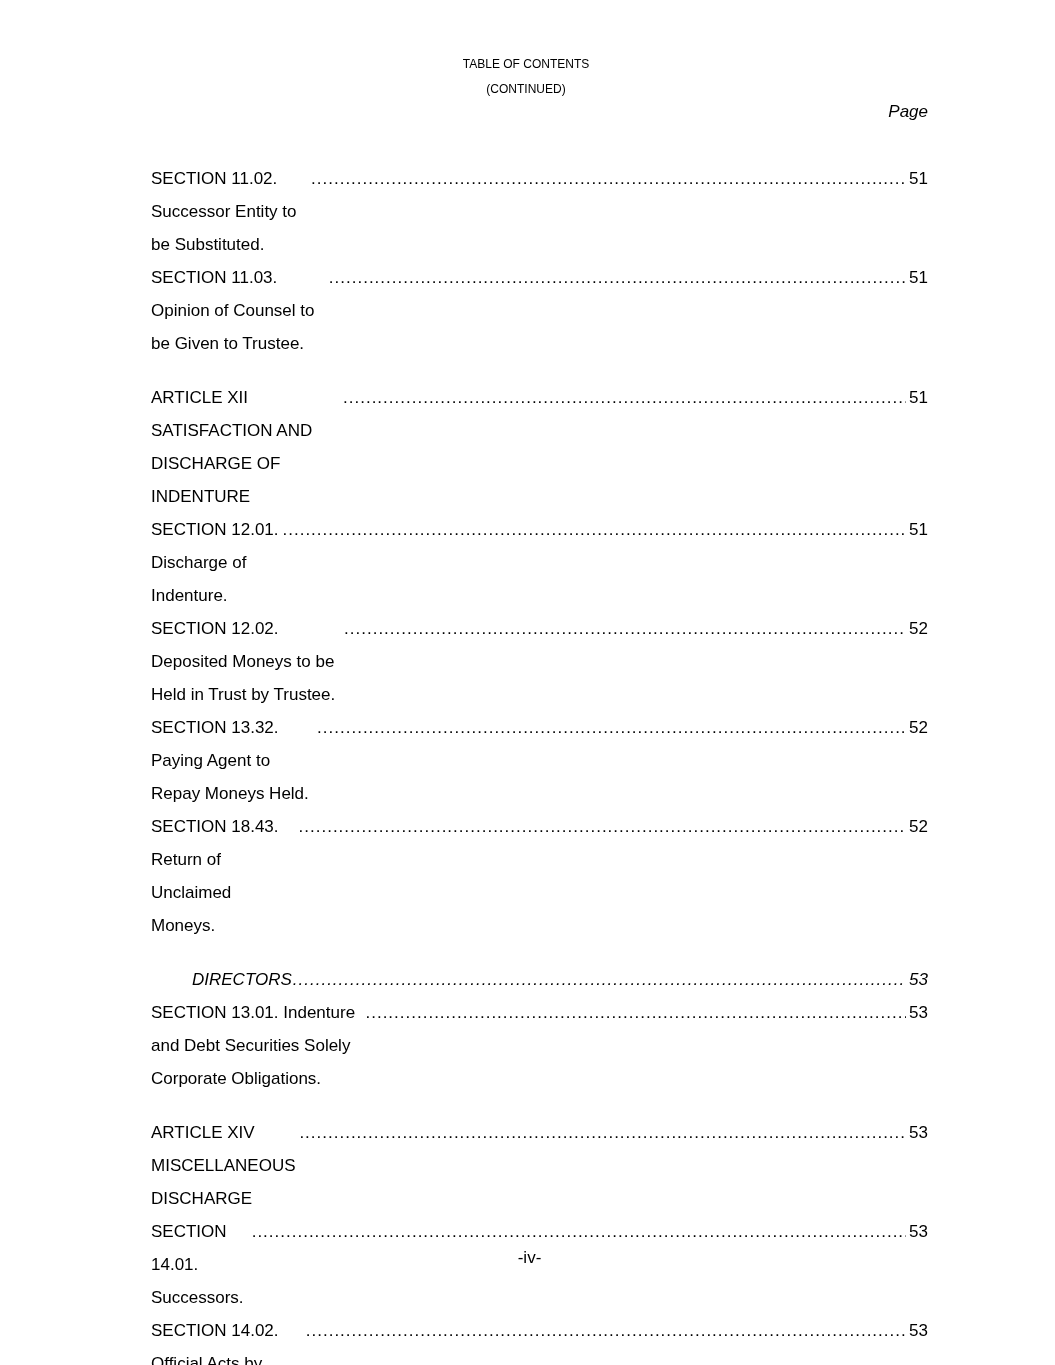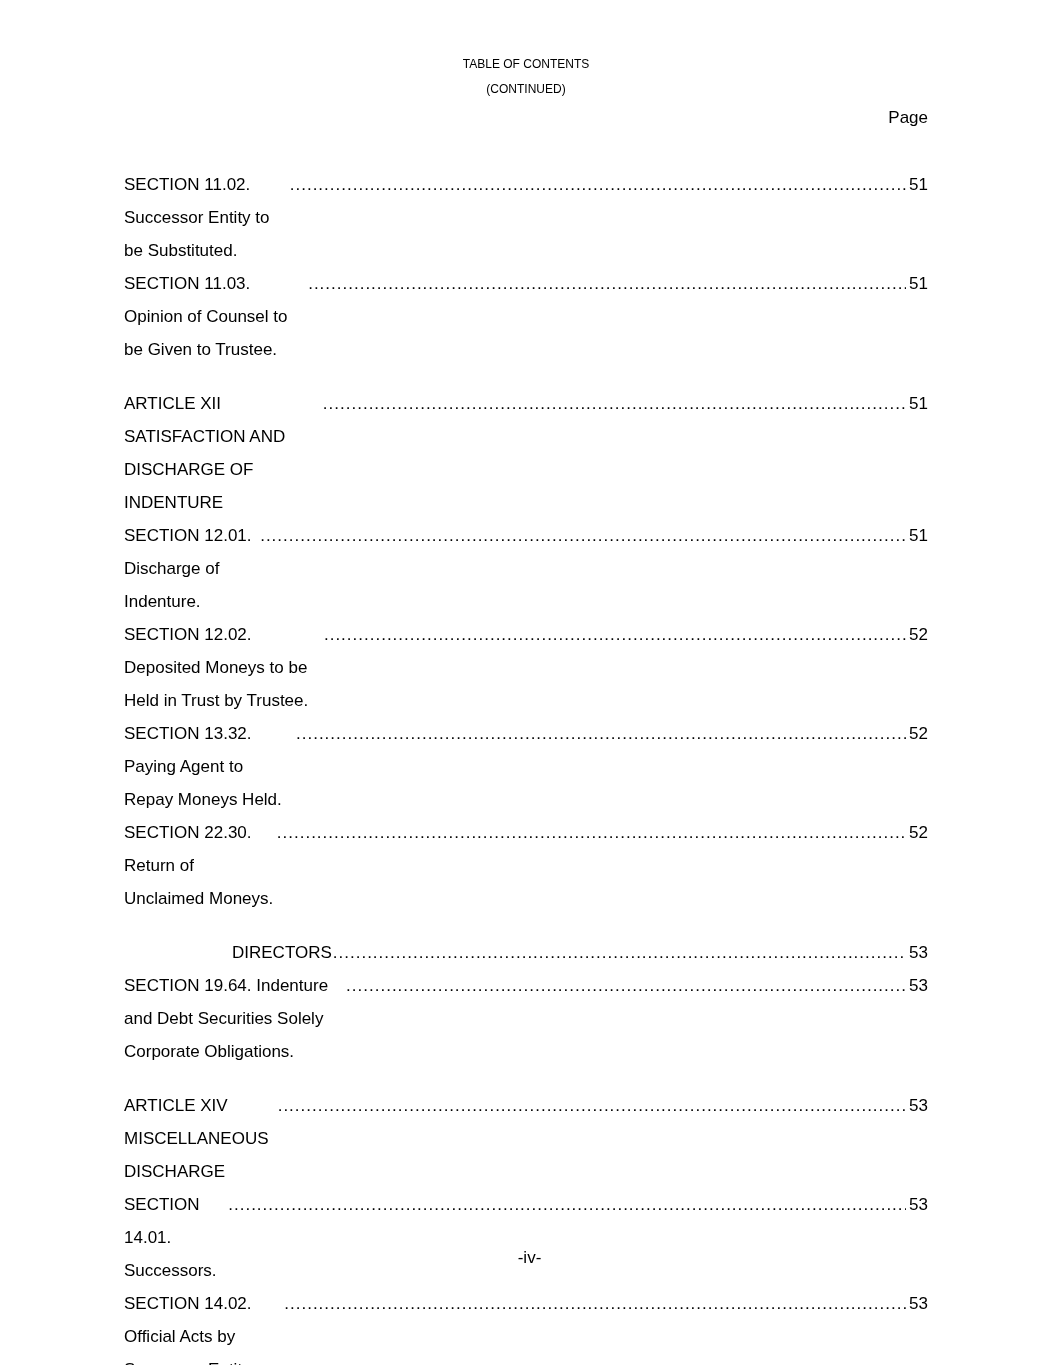--- a/index.html
+++ b/index.html
@@ -21,39 +21,41 @@
   }
   .title-block {
     text-align: center;
     font-size: 12px;
     line-height: 25px;
   }
   .page-col-label {
     text-align: right;
     font-size: 17px;
     line-height: 20px;
-    margin-top: 6px;
+    font-style: italic;
   }
   .toc-list {
     margin-top: 40px;
     font-size: 17px;
   }
   .toc-row.article {
     margin-top: 21px;
   }
   .entry-line {
     display: flex;
     align-items: baseline;
     line-height: 33px;
+    margin-left: 27px;
   }
   .entry-line .label {
     white-space: pre-wrap;
   }
   .entry-line.cont {
-    margin-left: 108px;
+    margin-left: 68px;
+    font-style: italic;
   }
   .leader {
     flex: 1 1 auto;
     overflow: hidden;
     white-space: nowrap;
     min-width: 10px;
     margin: 0 1px;
   }
   .leader::after {
     content: "..................................................................................................................................................................................................................................................................";
@@ -119,35 +121,35 @@
       </div>
       <div class="toc-row section">
         <div class="entry-line">
           <span class="label">SECTION 13.32. Paying Agent to Repay Moneys Held.</span>
           <span class="leader"></span>
           <span class="pagenum">52</span>
         </div>
       </div>
       <div class="toc-row section">
         <div class="entry-line">
-          <span class="label">SECTION 22.30. Return of Unclaimed Moneys.</span>
+          <span class="label">SECTION 18.43. Return of Unclaimed Moneys.</span>
           <span class="leader"></span>
           <span class="pagenum">52</span>
         </div>
       </div>
       <div class="toc-row article">
         <div class="entry-line cont">
           <span class="label">DIRECTORS</span>
           <span class="leader"></span>
           <span class="pagenum">53</span>
         </div>
       </div>
       <div class="toc-row section">
         <div class="entry-line">
-          <span class="label">SECTION 19.64. Indenture and Debt Securities Solely Corporate Obligations.</span>
+          <span class="label">SECTION 13.01. Indenture and Debt Securities Solely Corporate Obligations.</span>
           <span class="leader"></span>
           <span class="pagenum">53</span>
         </div>
       </div>
       <div class="toc-row article">
         <div class="entry-line">
           <span class="label">ARTICLE XIV MISCELLANEOUS DISCHARGE</span>
           <span class="leader"></span>
           <span class="pagenum">53</span>
         </div>

